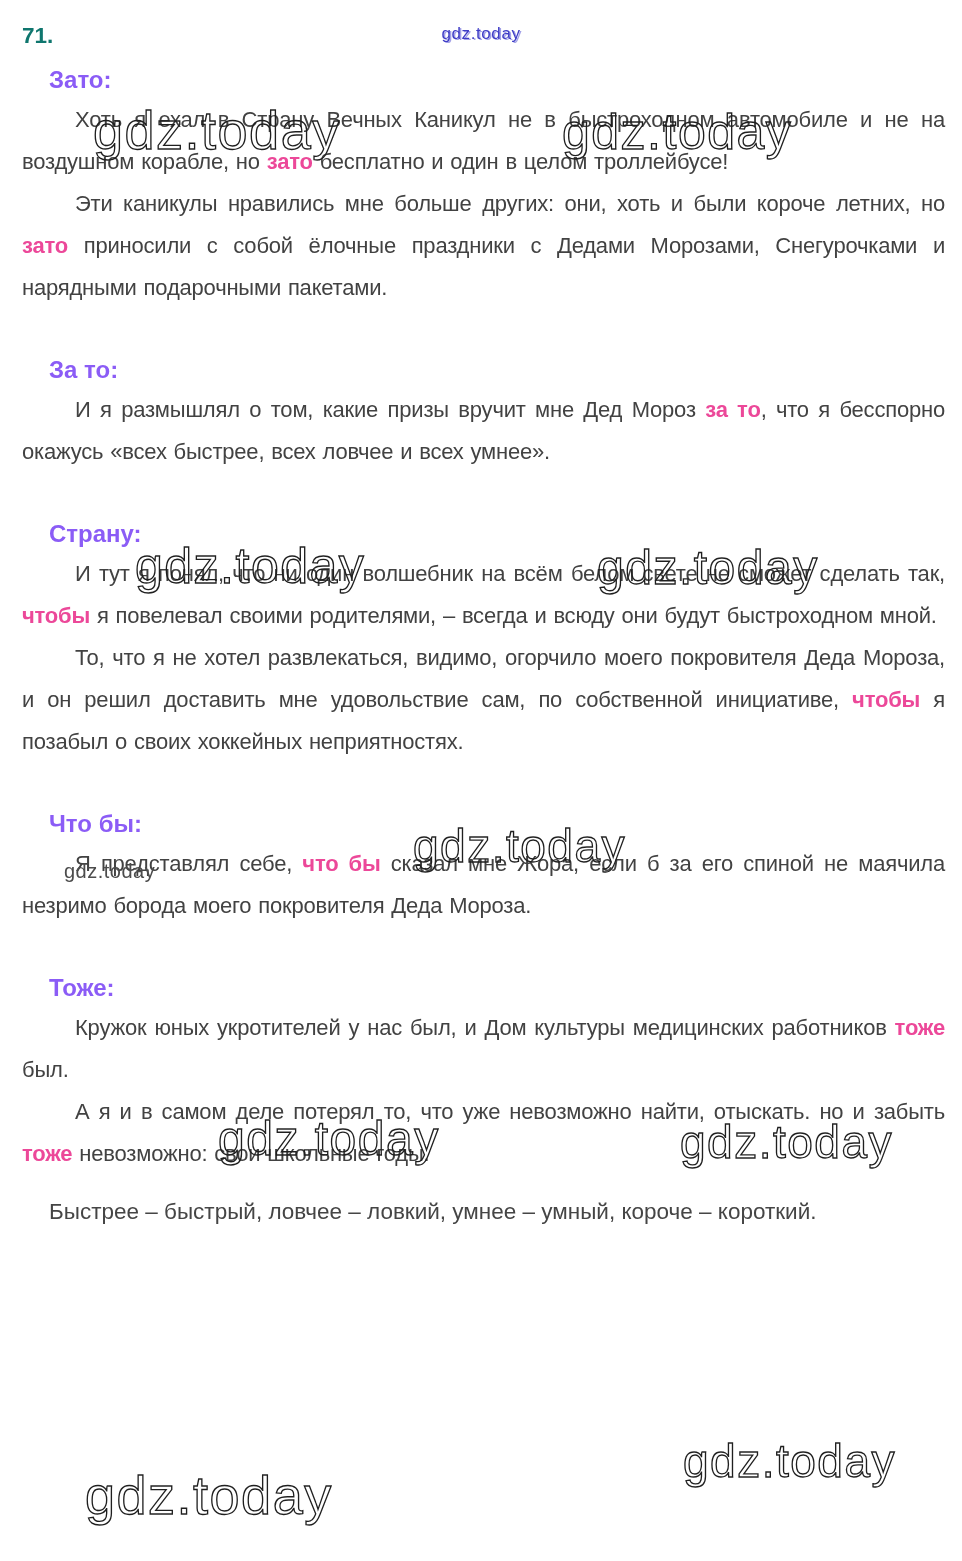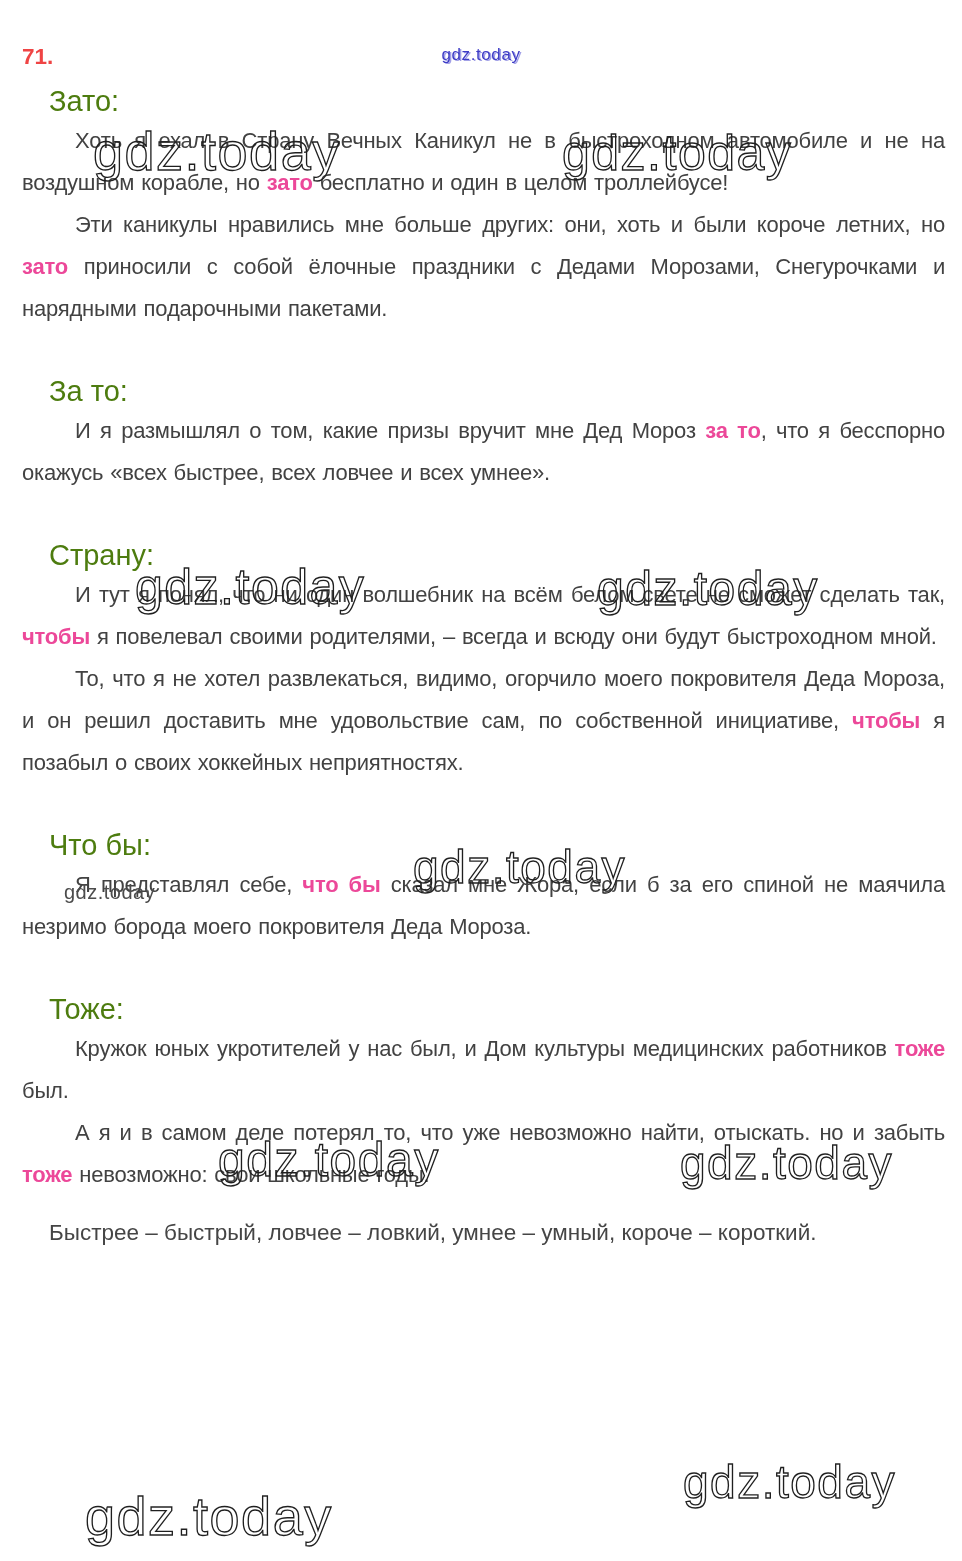--- a/index.html
+++ b/index.html
@@ -22,26 +22,26 @@
     position:absolute; white-space:nowrap; user-select:none;
     font-family:"Liberation Sans","DejaVu Sans",sans-serif;
     color:#2a2a2a; letter-spacing:1.5px; line-height:1; font-weight:normal;
   }
   @supports (-webkit-text-stroke: 1px black) {
     .wm { -webkit-text-fill-color:transparent; -webkit-text-stroke:1.35px #1f1f1f; }
     .wm.wm-sm { -webkit-text-fill-color:#4c4c4c; -webkit-text-stroke:0; }
   }
   .wm.wm-sm { font-size:20px; letter-spacing:0.5px; color:#4c4c4c; }
 
-  .exnum { margin:44px 0 0 0; font-size:22.5px; font-weight:bold; color:#ef4444; }
+  .exnum { margin:23px 0 0 0; font-size:22.5px; font-weight:bold; color:#0f766e; }
 
   section { margin:0; }
   .sec-heading {
-    margin:46px 0 4px 27px; font-size:29px; line-height:30px;
-    font-weight:normal; color:#4d7c0f;
+    margin:46px 0 4px 27px; font-size:24px; line-height:30px;
+    font-weight:bold; color:#8b5cf6;
   }
   section:first-of-type .sec-heading { margin-top:16px; }
 
   .para {
     margin:0; padding:0; font-size:22px; line-height:42px;
     text-align:justify; text-align-last:left; text-indent:53px;
     letter-spacing:-0.2px; color:#424242; word-spacing:1px;
   }
   .para .bold { font-weight:bold; color:#ec4899; }
 

